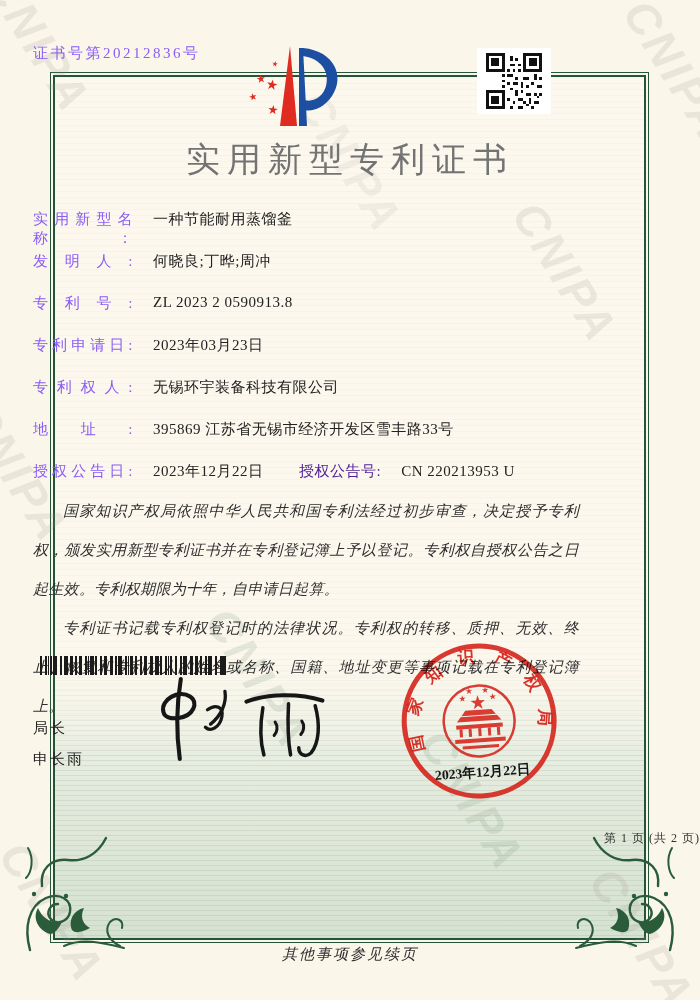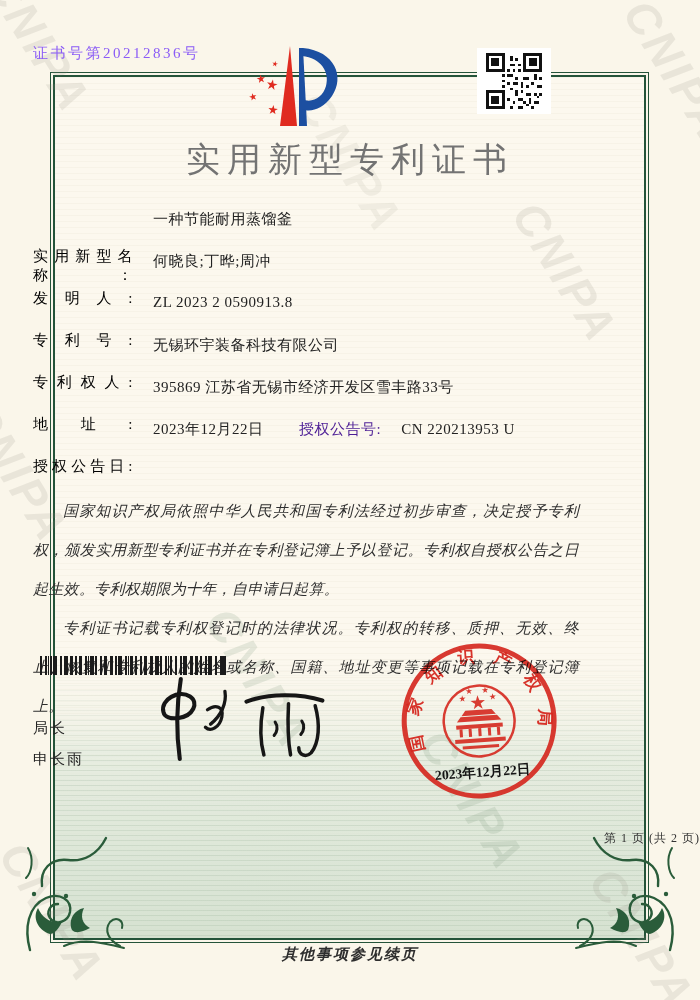--- a/index.html
+++ b/index.html
@@ -41,21 +41,21 @@
   .qr-box{position:absolute;left:477px;top:48px;width:74px;height:66px;background:#fff;}
   .qr-box svg{position:absolute;left:9px;top:5px;width:56px;height:56px;}
   .title{
     position:absolute;left:0;top:137px;width:100%;text-align:center;
     font-size:34px;font-weight:400;letter-spacing:7px;color:#737373;
   }
   .fields{position:absolute;left:33px;top:210px;width:545px;font-size:15px;color:#333;}
   .frow{height:42px;letter-spacing:0.5px;}
   .flabel{
     display:inline-block;width:100px;vertical-align:top;
-    text-align:justify;text-align-last:justify;color:#000000;margin-top:37px;
+    text-align:justify;text-align-last:justify;color:#8b5cf6;
   }
   .fvalue{display:inline-block;margin-left:20px;color:#222;}
   .fvalue.fixed{width:128px;margin-right:18px;}
   .flabel2{display:inline-block;color:#4c1d95;}
   .paras{
     position:absolute;left:33px;top:492px;width:546px;
     font-size:15px;line-height:39px;font-style:italic;
     text-align:justify;color:#2e2e2e;letter-spacing:0.3px;
   }
   .paras p{margin:0;text-indent:2em;}
@@ -74,21 +74,21 @@
   .signature{position:absolute;left:148px;top:672px;width:200px;height:92px;}
   .seal{position:absolute;left:398px;top:638px;width:162px;height:162px;
         transform:rotate(-4deg);mix-blend-mode:multiply;}
   .page-num{position:absolute;left:0;top:830px;width:100%;text-align:right;
             font-size:12px;color:#333;letter-spacing:1px;}
   .flourish{position:absolute;width:110px;height:118px;z-index:4;}
   .flourish.left{left:18px;top:836px;}
   .flourish.right{left:572px;top:836px;transform:scaleX(-1);}
   .footer-note{
     position:absolute;left:0;top:945px;width:100%;text-align:center;
-    font-size:15px;font-style:italic;color:#2e2e2e;letter-spacing:2px;z-index:3;font-weight:bold;
+    font-size:15px;font-style:italic;color:#2e2e2e;letter-spacing:2px;z-index:3;
   }
 </style>
 </head>
 <body>
 
 <div class="page">
 
   <div class="wm" style="left:38px;top:42px;">CNIPA</div>
   <div class="wm" style="left:350px;top:162px;color:rgba(150,145,128,0.11);">CNIPA</div>
   <div class="wm" style="left:676px;top:70px;">CNIPA</div>
@@ -186,20 +186,23 @@
       <div class="frow">
         <span class="flabel">实用新型名称：</span><span class="fvalue">一种节能耐用蒸馏釜</span>
       </div>
       <div class="frow">
         <span class="flabel">发明人:</span><span class="fvalue">何晓良;丁晔;周冲</span>
       </div>
       <div class="frow">
         <span class="flabel">专利号:</span><span class="fvalue">ZL 2023 2 0590913.8</span>
       </div>
       <div class="frow">
+        <span class="flabel">专利申请日:</span><span class="fvalue">2023年03月23日</span>
+      </div>
+      <div class="frow">
         <span class="flabel">专利权人:</span><span class="fvalue">无锡环宇装备科技有限公司</span>
       </div>
       <div class="frow">
         <span class="flabel">地址:</span><span class="fvalue">395869 江苏省无锡市经济开发区雪丰路33号</span>
       </div>
       <div class="frow">
         <span class="flabel">授权公告日:</span><span class="fvalue fixed">2023年12月22日</span><span class="flabel2">授权公告号:</span><span class="fvalue">CN 220213953 U</span>
       </div>
     </div>
 

